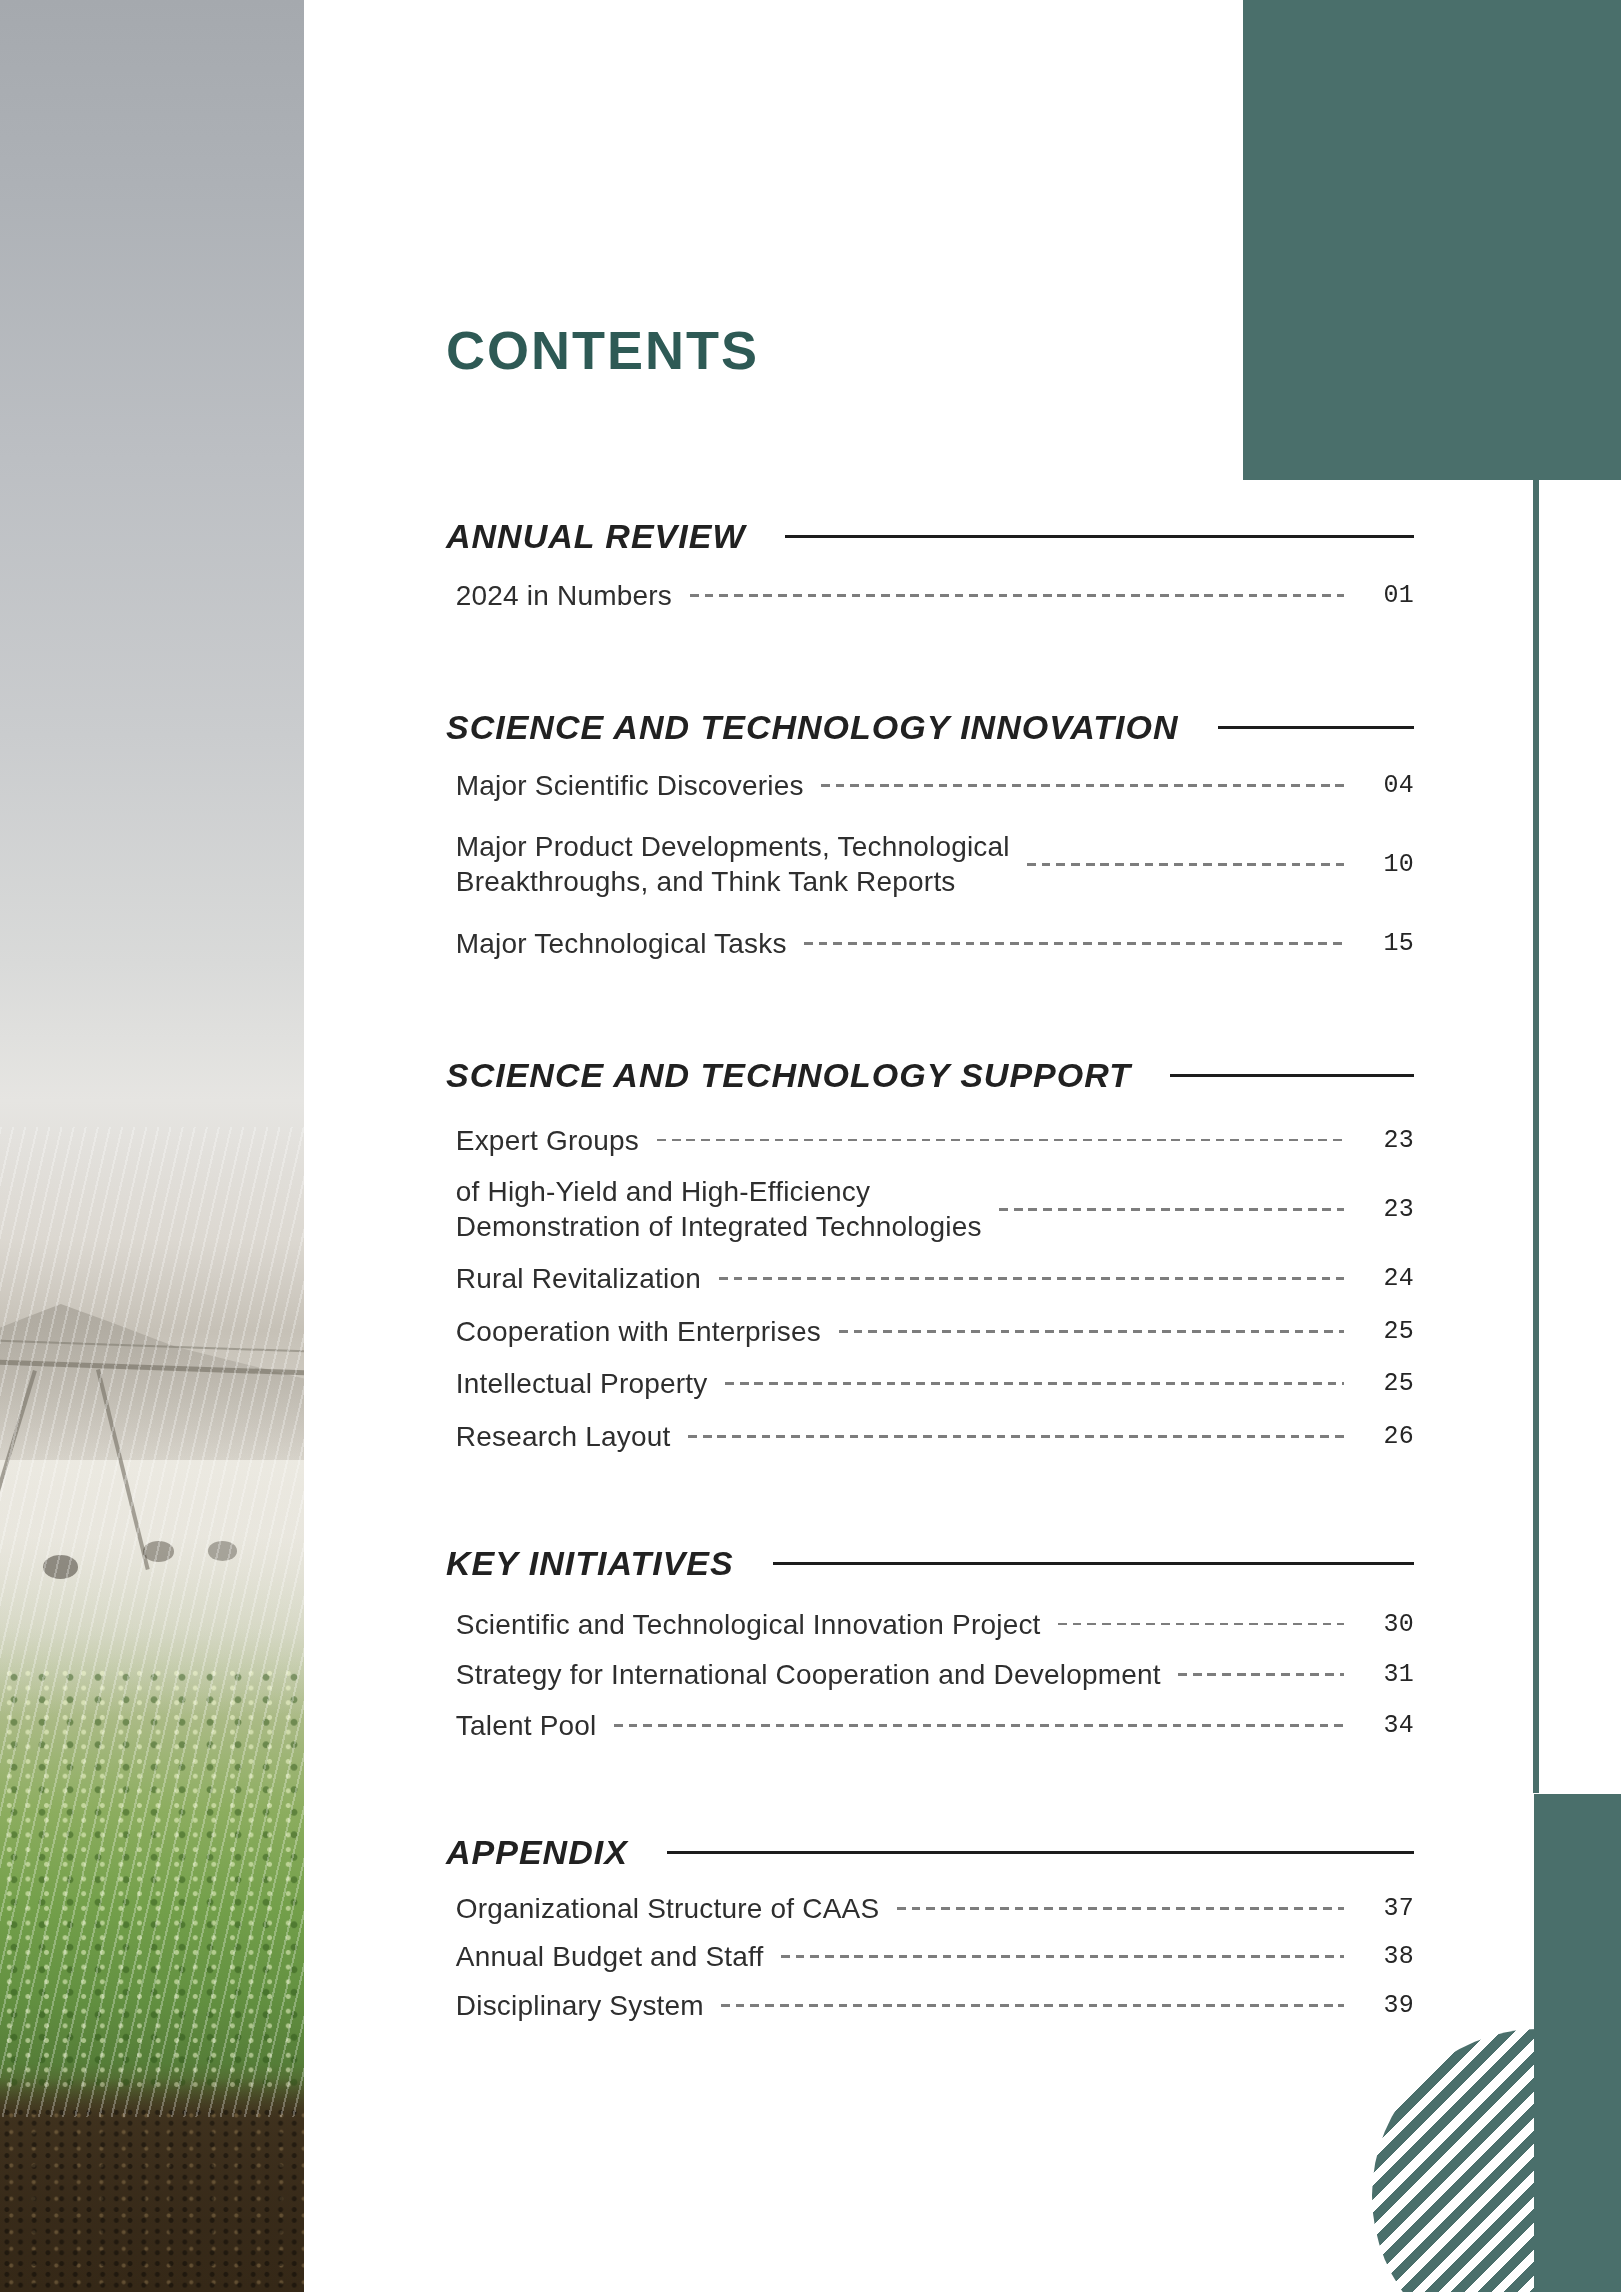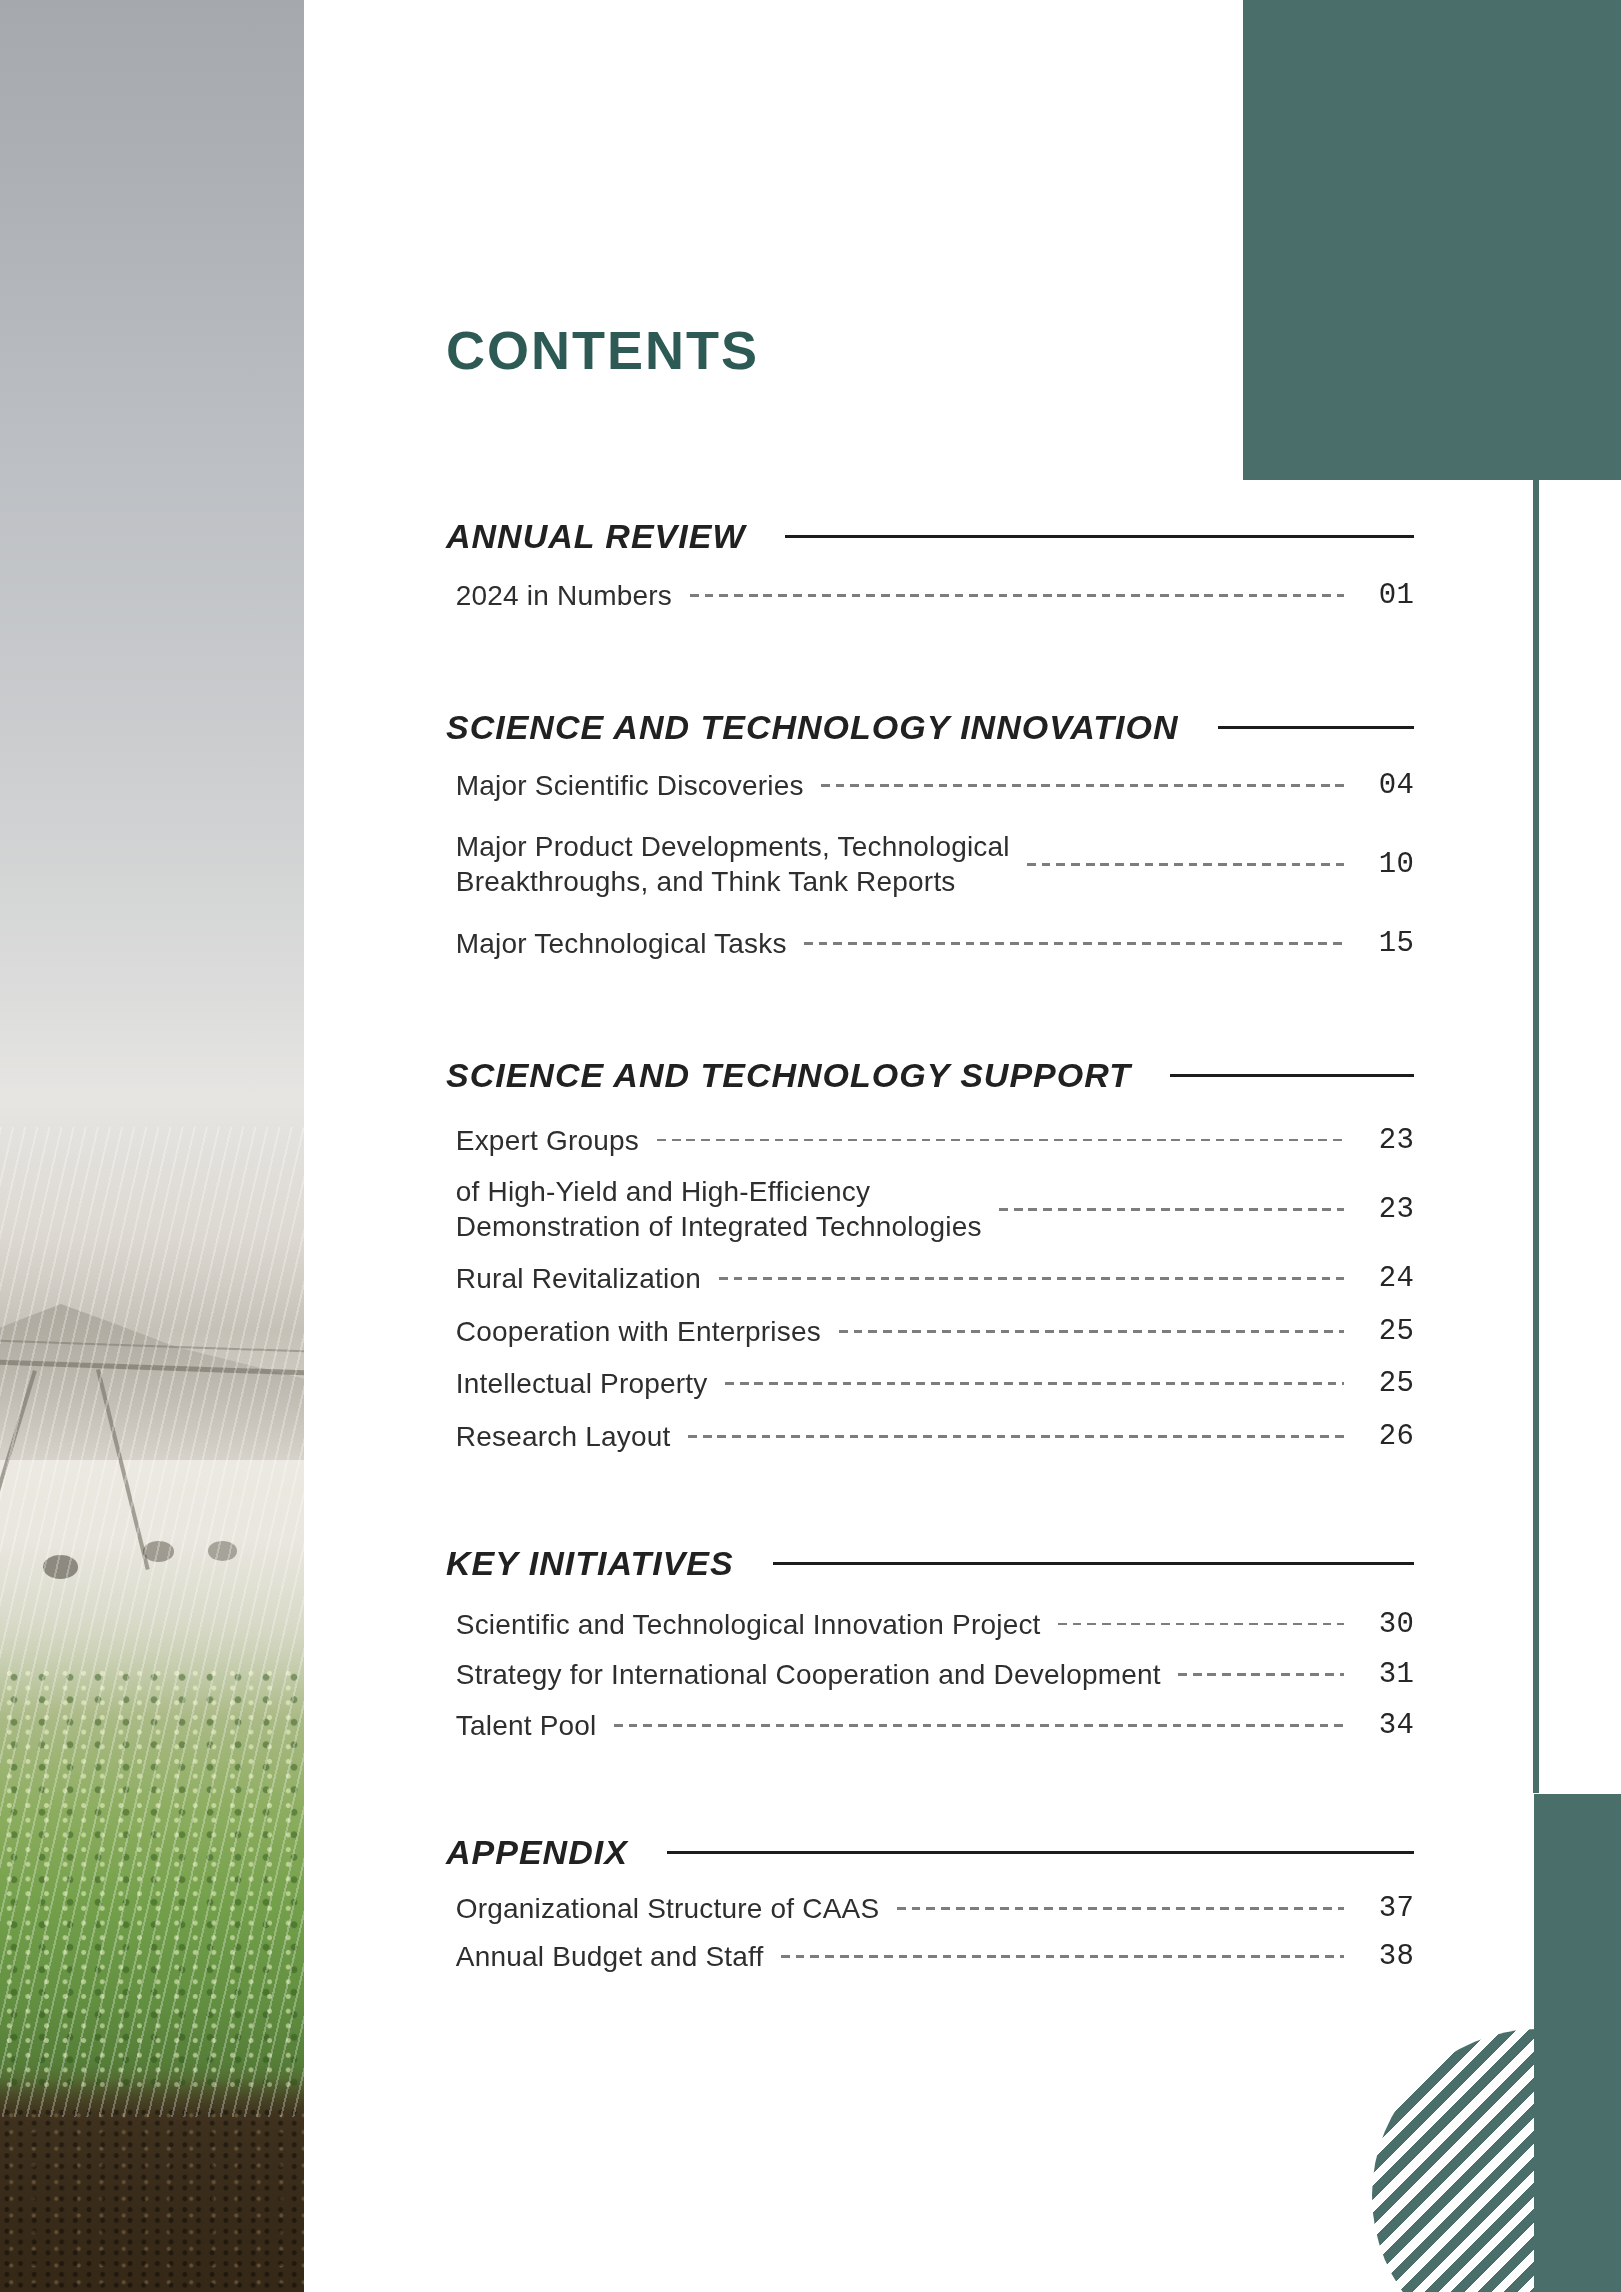--- a/index.html
+++ b/index.html
@@ -67,21 +67,21 @@
   .row{display:flex;align-items:center;padding-left:9.8px;
     font-size:28px;line-height:37px;letter-spacing:0.2px;color:#2e2e2e;}
   .s2 .row + .row{margin-top:25.5px;}
   .s3 .row + .row{margin-top:15.7px;}
   .s4 .row + .row{margin-top:13.7px;}
   .s5 .row + .row{margin-top:11.8px;}
   .lbl .l{display:block;line-height:35px;}
   .leader{flex:1;height:2.9px;margin:0 27.4px 0 17.6px;
     background:repeating-linear-gradient(90deg,#7d7d7d 0 8.8px,rgba(0,0,0,0) 8.8px 14.7px);}
   .pg{flex:none;width:43px;text-align:right;
-    font-family:"Liberation Mono",monospace;font-size:29px;color:#262626;}
+    font-family:"Liberation Mono",monospace;font-size:25px;color:#262626;}
 </style>
 </head>
 <body>
 
 <div class="photo">
   <div class="hill"></div>
   <div class="mist"></div>
   <div class="truss"></div>
   <div class="boom"></div>
   <div class="leg1"></div>
@@ -218,15 +218,20 @@
     <div class="row">
       <span class="lbl">Organizational Structure of CAAS</span>
       <span class="leader"></span>
       <span class="pg">37</span>
     </div>
     <div class="row">
       <span class="lbl">Annual Budget and Staff</span>
       <span class="leader"></span>
       <span class="pg">38</span>
     </div>
+    <div class="row">
+      <span class="lbl">Disciplinary System</span>
+      <span class="leader"></span>
+      <span class="pg">39</span>
+    </div>
   </div>
 </section>
 
 
 </body></html>

